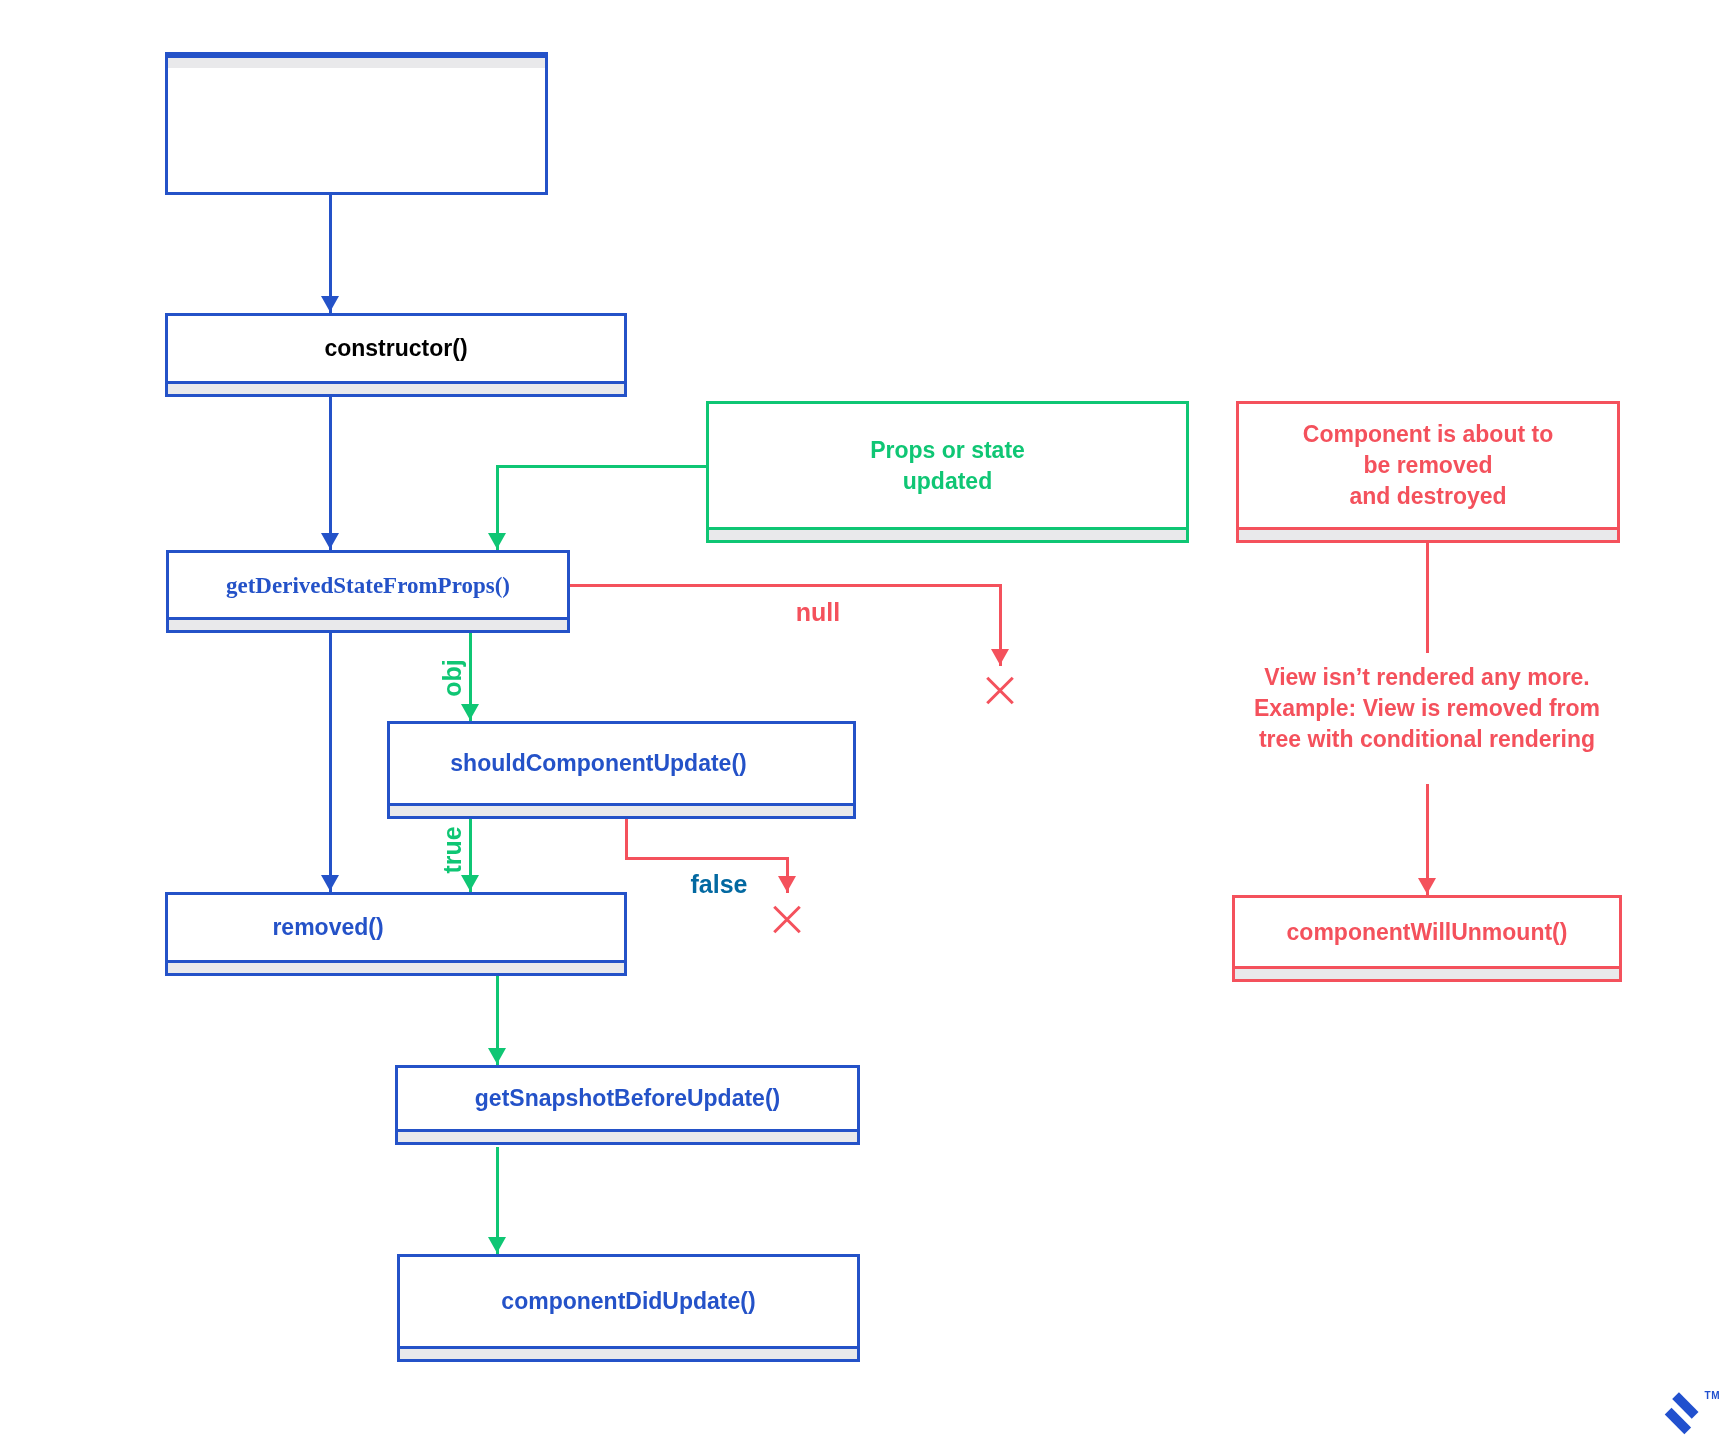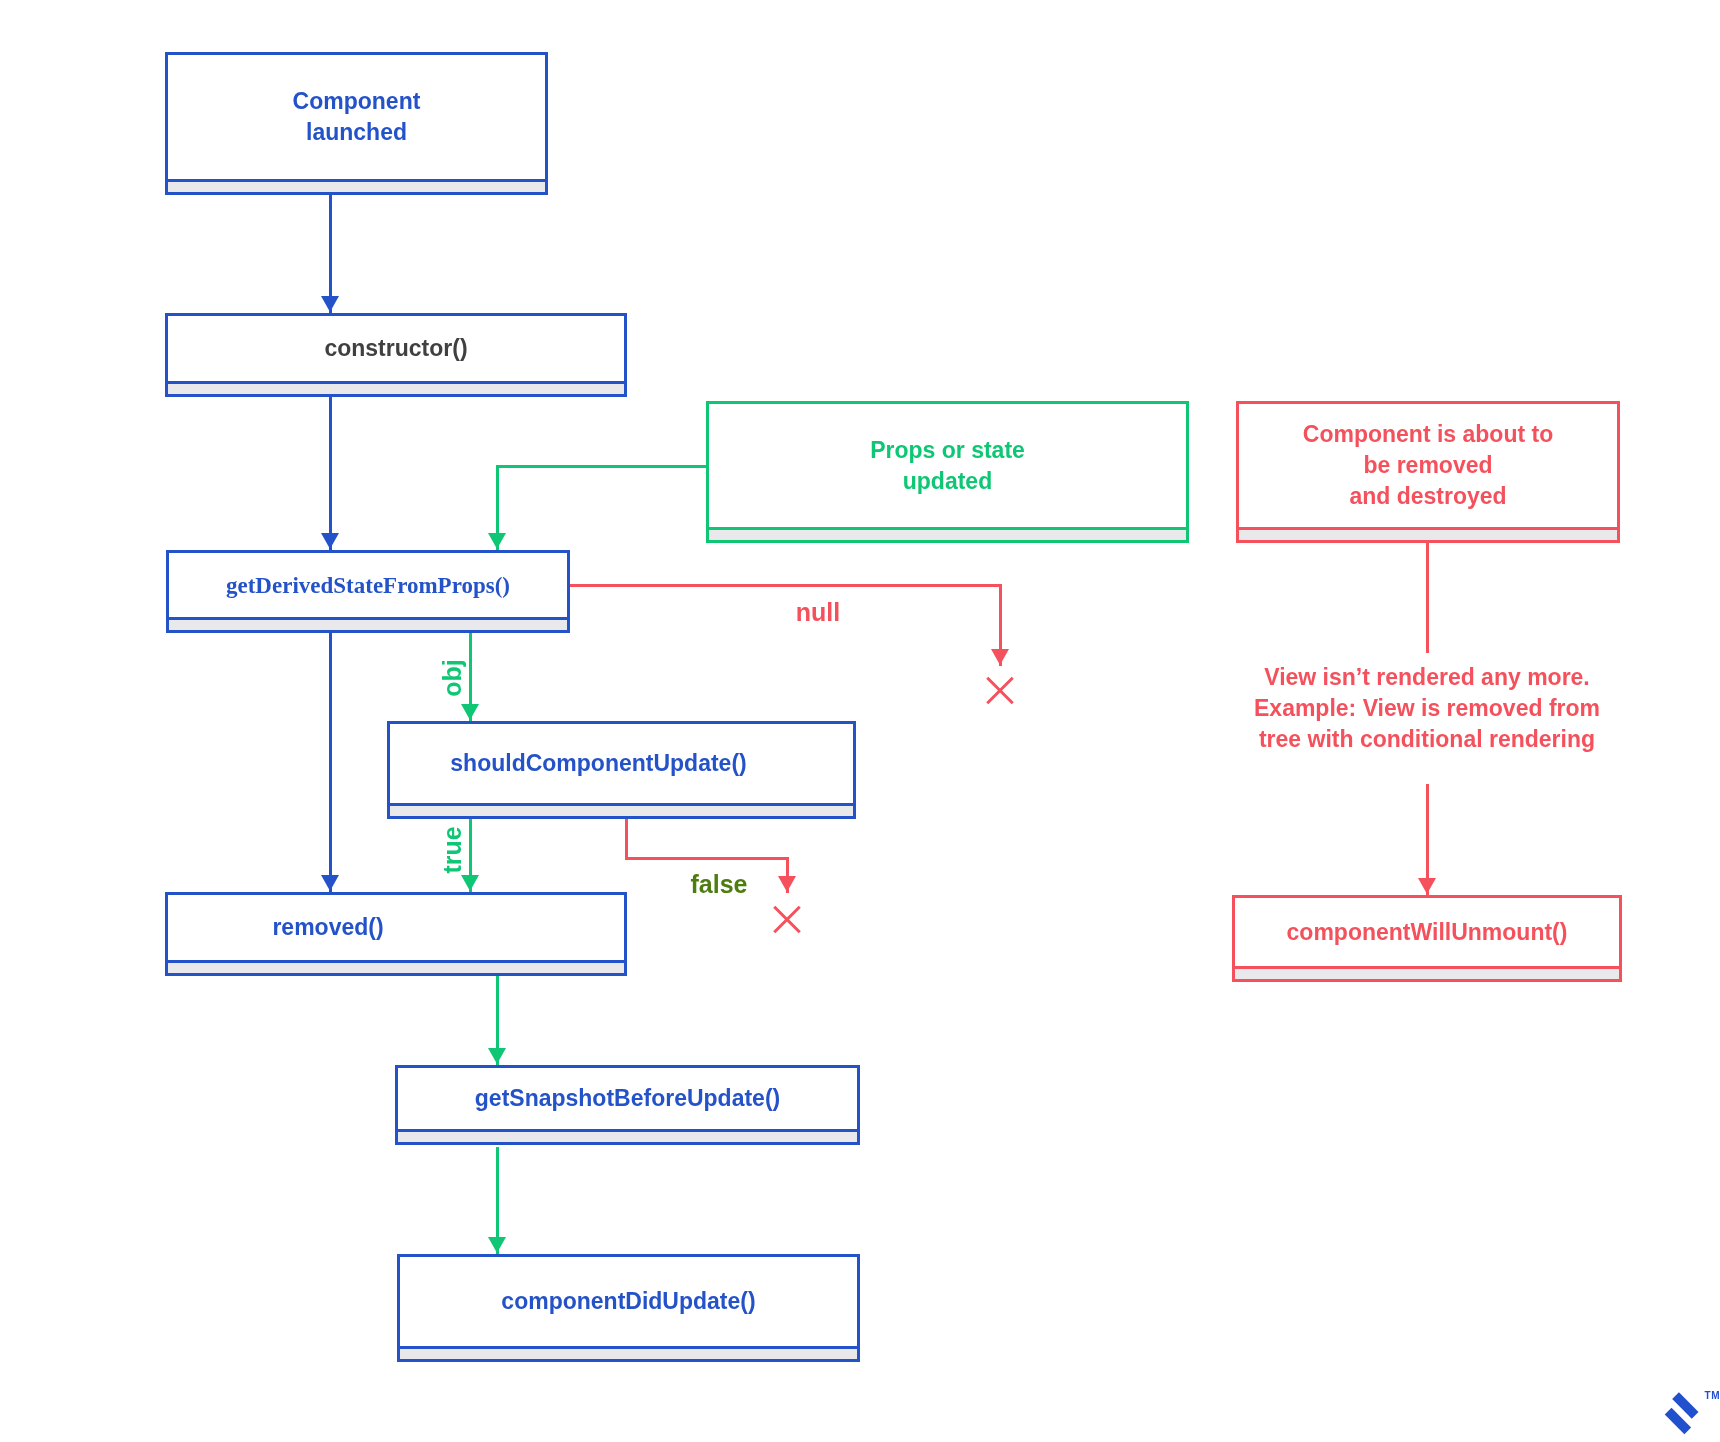--- a/index.html
+++ b/index.html
@@ -60,28 +60,24 @@
     <div class="arrowhead" data-name="arrowhead-should-update-false-discard" style="left: 778px; top: 876px; border-top: 16px solid rgb(244, 81, 92);"></div>
     <div class="xmark" data-name="discard-x-mark-should-update-false-discard" style="left: 787px; top: 919px;"></div>
     <div class="seg" data-name="edge-render-to-snapshot" style="background: rgb(15, 198, 116); left: 495.5px; top: 974.5px; width: 3px; height: 90px;"></div>
     <div class="arrowhead" data-name="arrowhead-render-to-snapshot" style="left: 488px; top: 1048px; border-top: 16px solid rgb(15, 198, 116);"></div>
     <div class="seg" data-name="edge-snapshot-to-did-update" style="background: rgb(15, 198, 116); left: 495.5px; top: 1146.5px; width: 3px; height: 107px;"></div>
     <div class="arrowhead" data-name="arrowhead-snapshot-to-did-update" style="left: 488px; top: 1237px; border-top: 16px solid rgb(15, 198, 116);"></div>
     <div class="seg" data-name="edge-removal-to-note" style="background: rgb(244, 81, 92); left: 1425.5px; top: 541.5px; width: 3px; height: 111px;"></div>
     <div class="seg" data-name="edge-note-to-will-unmount" style="background: rgb(244, 81, 92); left: 1425.5px; top: 783.5px; width: 3px; height: 111px;"></div>
     <div class="arrowhead" data-name="arrowhead-note-to-will-unmount" style="left: 1418px; top: 878px; border-top: 16px solid rgb(244, 81, 92);"></div>
     <div class="node" data-name="node-component-launched" style="left: 165px; top: 52px; width: 383px; height: 143px; border-color: rgb(36, 82, 200);">
-      <div class="node-body" data-name="node-label-component-launched" style="color: rgb(36, 82, 200);">
-        <div>Component</div>
-        <div>launched</div>
-      </div>
       <div class="node-strip" data-name="node-shadow-strip" style="border-top-color: rgb(36, 82, 200); background: rgb(233, 233, 235);"></div>
     </div>
     <div class="node" data-name="node-constructor" style="left: 165px; top: 313px; width: 462px; height: 84px; border-color: rgb(36, 82, 200);">
-      <div class="node-body" data-name="node-label-constructor" style="color: #404040;">
+      <div class="node-body" data-name="node-label-constructor" style="color: #000000;">
         <div>constructor()</div>
       </div>
       <div class="node-strip" data-name="node-shadow-strip" style="border-top-color: rgb(36, 82, 200); background: rgb(233, 233, 235);"></div>
     </div>
     <div class="node" data-name="node-get-derived-state-from-props" style="left: 166px; top: 550px; width: 404px; height: 83px; border-color: rgb(36, 82, 200);">
       <div class="node-body" data-name="node-label-get-derived-state-from-props" style="color: rgb(36, 82, 200); font-family: Liberation Serif, serif;">
         <div>getDerivedStateFromProps()</div>
       </div>
       <div class="node-strip" data-name="node-shadow-strip" style="border-top-color: rgb(36, 82, 200); background: rgb(233, 233, 235);"></div>
     </div>
@@ -124,21 +120,21 @@
       </div>
       <div class="node-strip" data-name="node-shadow-strip" style="border-top-color: rgb(36, 82, 200); background: rgb(233, 233, 235);"></div>
     </div>
     <div class="node" data-name="node-component-will-unmount" style="left: 1232px; top: 895px; width: 390px; height: 87px; border-color: rgb(244, 81, 92);">
       <div class="node-body" data-name="node-label-component-will-unmount" style="color: rgb(244, 81, 92);">
         <div>componentWillUnmount()</div>
       </div>
       <div class="node-strip" data-name="node-shadow-strip" style="border-top-color: rgb(244, 81, 92); background: rgb(233, 233, 235);"></div>
     </div>
     <div class="edge-label" data-name="label-null" style="left: 818px; top: 612px; color: rgb(244, 81, 92);">null</div>
-    <div class="edge-label" data-name="label-false" style="left: 719px; top: 884px; color: #4d7c0f;">false</div>
+    <div class="edge-label" data-name="label-false" style="left: 719px; top: 884px; color: #0369a1;">false</div>
     <div class="edge-label rot" data-name="label-obj" style="left: 452px; top: 678px; color: rgb(15, 198, 116);">obj</div>
     <div class="edge-label rot" data-name="label-true" style="left: 452px; top: 850px; color: rgb(15, 198, 116);">true</div>
     <div class="annotation" data-name="unmount-note" style="left: 1427px; top: 662px; color: rgb(244, 81, 92);">
       <div>View isn’t rendered any more.</div>
       <div>Example: View is removed from</div>
       <div>tree with conditional rendering</div>
     </div>
   </div>
 
 </body></html>

